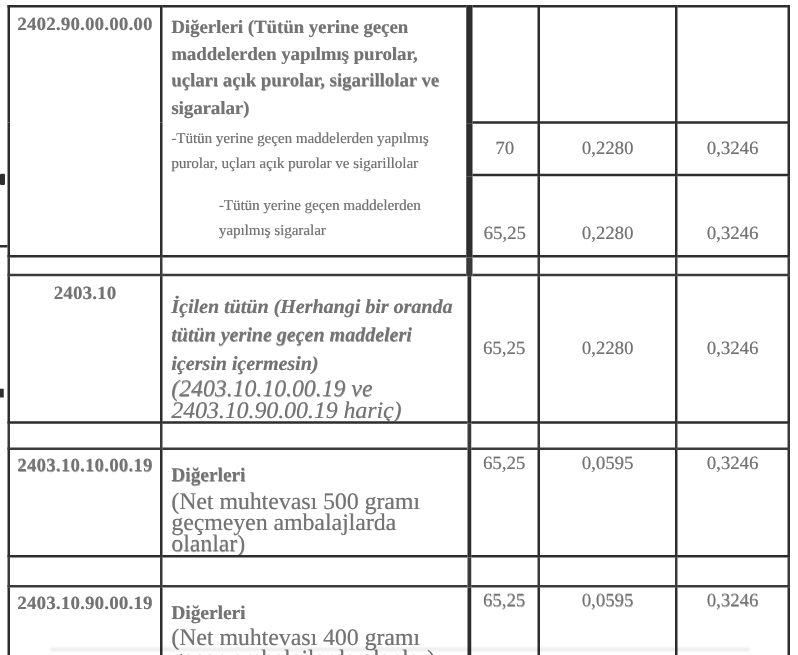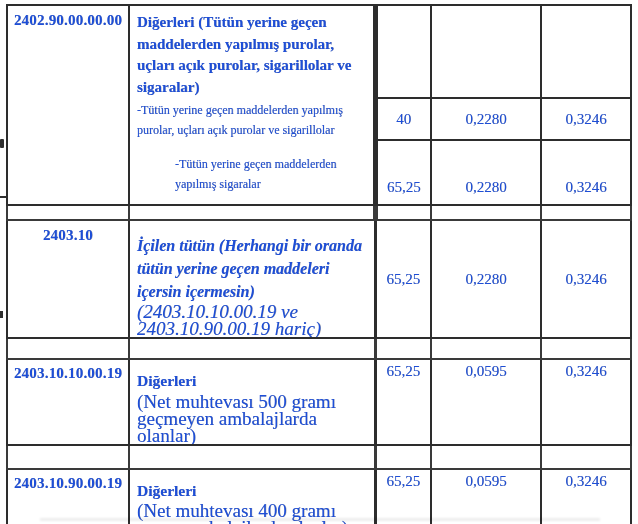--- a/index.html
+++ b/index.html
@@ -1,21 +1,21 @@
 <!DOCTYPE html>
 <html><head>
 <meta charset="utf-8">
 <style>
   html,body { margin:0; padding:0; background:#ffffff; }
   .page {
     position:relative;
     width:638px; height:524px;
     background:#ffffff;
     font-family:"Liberation Serif","DejaVu Serif",serif;
-    color:#1d4ed8;
+    color:#737373;
     overflow:hidden;
     text-shadow:0.3px 0.3px 0 rgba(10,10,10,0.35);
   }
   table.tariff {
     position:absolute; left:6px; top:4px;
     width:624px;
     border-collapse:collapse;
     table-layout:fixed;
   }
   td {
@@ -88,21 +88,21 @@
 
       <tr class="h-r1a">
         <td class="code" rowspan="3"><span>2402.90.00.00.00</span></td>
         <td class="desc nbb"><span class="b">Diğerleri (Tütün yerine geçen maddelerden yapılmış purolar, uçları açık purolar, sigarillolar ve sigaralar)</span></td>
         <td class="val thickL"></td>
         <td class="val"></td>
         <td class="val dashL"></td>
       </tr>
       <tr class="h-r1b">
         <td class="desc sub nbt nbb pt2"><span>-Tütün yerine geçen maddelerden yapılmış purolar, uçları açık purolar ve sigarillolar</span></td>
-        <td class="val mid thickL"><span>40</span></td>
+        <td class="val mid thickL"><span>70</span></td>
         <td class="val mid"><span>0,2280</span></td>
         <td class="val mid"><span>0,3246</span></td>
       </tr>
       <tr class="h-r1c">
         <td class="desc sub nbt pt14"><span>-Tütün yerine geçen maddelerden yapılmış sigaralar</span></td>
         <td class="val bot thickL"><span>65,25</span></td>
         <td class="val bot"><span>0,2280</span></td>
         <td class="val bot"><span>0,3246</span></td>
       </tr>
 

